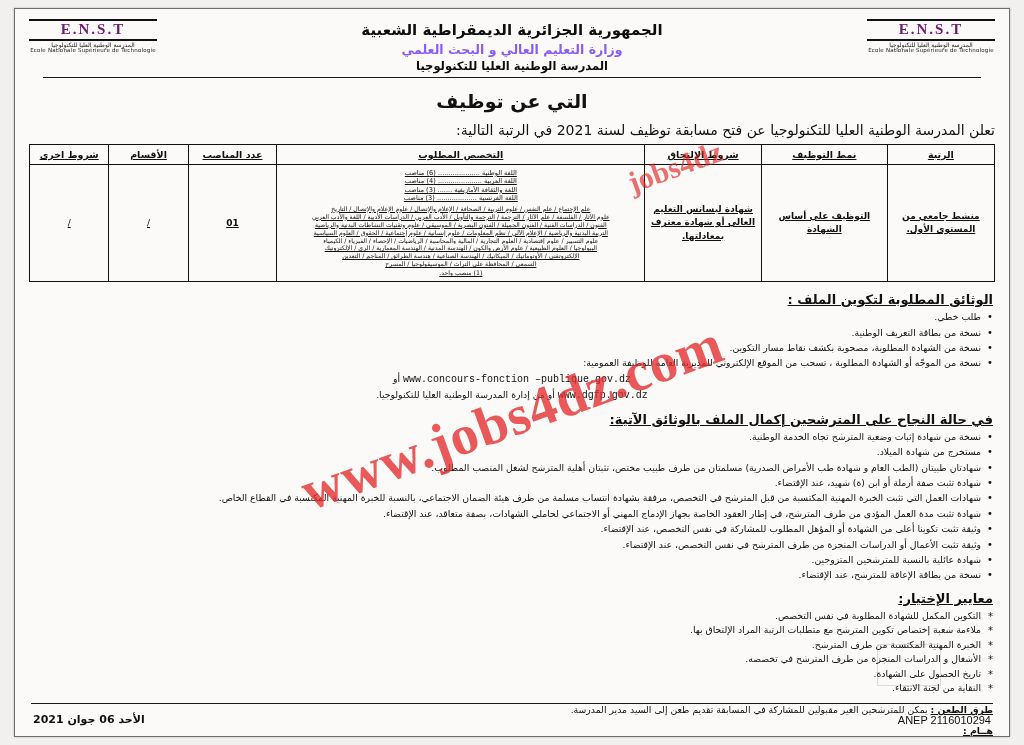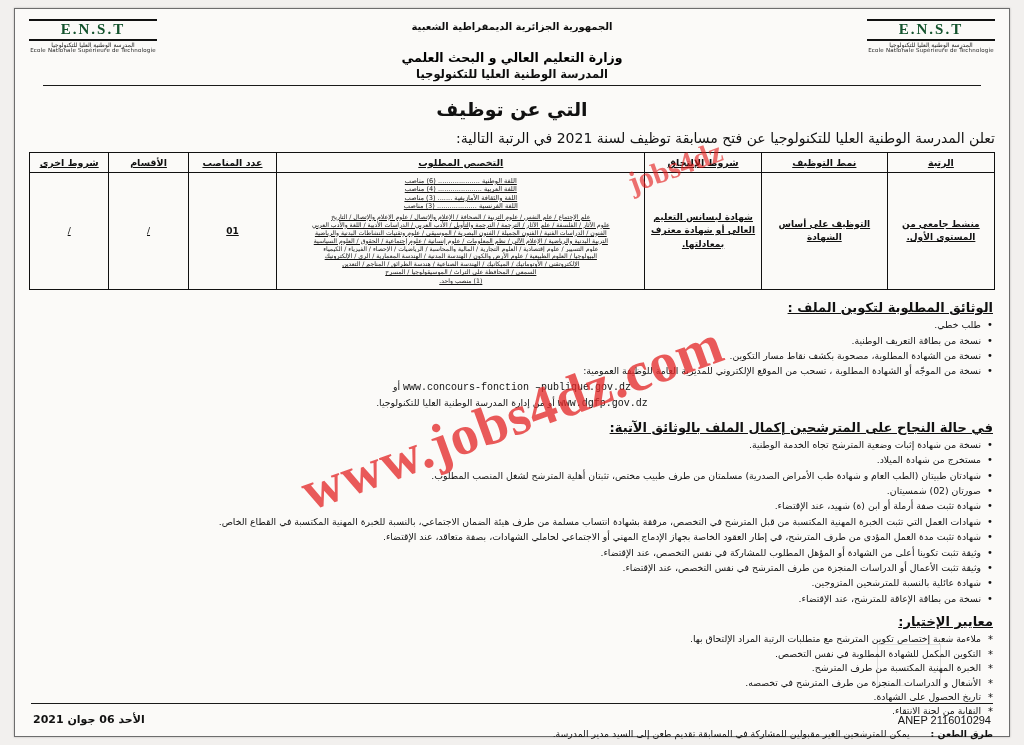--- a/index.html
+++ b/index.html
@@ -25,31 +25,31 @@
   
   .hdr{
     display:flex;align-items:flex-start;justify-content:space-between;
     padding:4px 6px 0 6px;
   }
   .logo{
     width:128px;text-align:center;line-height:1.05;
   }
   .logo .enst{
     font-family:"Liberation Serif","DejaVu Serif",serif;
-    font-weight:bold;font-size:15px;letter-spacing:2px;color:#14532d;
+    font-weight:bold;font-size:15px;letter-spacing:2px;color:#701a75;
     border-bottom:2px solid #111;border-top:2px solid #111;
     padding:1px 0;margin:0 0 1px 0;
   }
   .logo .ar{font-size:6px;color:#222;direction:rtl;}
   .logo .fr{font-size:5.5px;color:#222;direction:ltr;letter-spacing:.2px;}
   .hdr-center{
     flex:1;text-align:center;direction:rtl;padding-top:2px;
   }
-  .hdr-center .l1{font-size:10px;font-weight:bold;letter-spacing:1px;color:#0d0d0d;}
-  .hdr-center .l2{font-size:12.5px;font-weight:bold;letter-spacing:1px;color:#000000;margin-top:18px;}
+  .hdr-center .l1{font-size:15px;font-weight:bold;letter-spacing:1px;color:#0d0d0d;}
+  .hdr-center .l2{font-size:12.5px;font-weight:bold;letter-spacing:1px;color:#8b5cf6;margin-top:3px;}
   .hdr-center .l3{font-size:11.5px;font-weight:bold;letter-spacing:1px;color:#0d0d0d;margin-top:2px;}
   .rule{
     border-bottom:1px solid #1a1a1a;
     margin:4px 20px 0 20px;
   }
   .title{
     text-align:center;direction:rtl;
     font-size:19px;font-weight:bold;color:#111;
     margin:12px 0 10px 0;letter-spacing:1px;
   }
@@ -124,21 +124,21 @@
   }
   ul.stars li:before{
     content:"*";position:absolute;right:0;top:0;font-size:10px;
   }
   .url{
     direction:ltr;display:inline-block;
     font-family:Liberation Mono, monospace;font-size:10px;
   }
   .docs-url-line{font-size:9.3px;line-height:1.6;}
   .appeal{font-size:9.3px;line-height:1.6;margin-top:8px;}
-  .appeal b{margin-left:18px;}
+  .appeal b{text-decoration:underline;}
   .notice{margin-top:6px;font-size:9.3px;line-height:1.6;}
   .notice .lbl{font-weight:bold;text-decoration:underline;}
 
   
   .foot-rule{
     position:absolute;left:8px;right:8px;bottom:26px;border-bottom:1px solid #1a1a1a;
   }
   .foot{
     position:absolute;left:10px;right:10px;bottom:4px;
     display:flex;justify-content:space-between;align-items:center;
@@ -266,34 +266,33 @@
           <br>
           <span class="url">www.dgfp.gov.dz</span>
           <span>أو من إدارة المدرسة الوطنية العليا للتكنولوجيا.</span>
         </div>
 
         <div class="sec-title">في حالة النجاح على المترشحين إكمال الملف بالوثائق الآتية:</div>
         <ul class="dots">
           <li>نسخة من شهادة إثبات وضعية المترشح تجاه الخدمة الوطنية.</li>
           <li>مستخرج من شهادة الميلاد.</li>
           <li>شهادتان طبيتان (الطب العام و شهادة طب الأمراض الصدرية) مسلمتان من طرف طبيب مختص، تثبتان أهلية المترشح لشغل المنصب المطلوب.</li>
-          <li>صورتان (02) شمسيتان.</li>
           <li>شهادة تثبت صفة أرملة أو ابن (ة) شهيد، عند الإقتضاء.</li>
           <li>شهادات العمل التي تثبت الخبرة المهنية المكتسبة من قبل المترشح في التخصص، مرفقة بشهادة انتساب مسلمة من طرف هيئة الضمان الاجتماعي، بالنسبة للخبرة المهنية المكتسبة في القطاع الخاص.</li>
           <li>شهادة تثبت مدة العمل المؤدى من طرف المترشح، في إطار العقود الخاصة بجهاز الإدماج المهني أو الاجتماعي لحاملي الشهادات، بصفة متعاقد، عند الإقتضاء.</li>
           <li>وثيقة تثبت تكوينا أعلى من الشهادة أو المؤهل المطلوب للمشاركة في نفس التخصص، عند الإقتضاء.</li>
           <li>وثيقة تثبت الأعمال أو الدراسات المنجزة من طرف المترشح في نفس التخصص، عند الإقتضاء.</li>
           <li>شهادة عائلية بالنسبة للمترشحين المتزوجين.</li>
           <li>نسخة من بطاقة الإعاقة للمترشح، عند الإقتضاء.</li>
         </ul>
 
         <div class="sec-title">معايير الإختيار:</div>
         <ul class="stars">
+          <li>التكوين المكمل للشهادة المطلوبة في نفس التخصص.</li>
           <li>ملاءمة شعبة إختصاص تكوين المترشح مع متطلبات الرتبة المراد الإلتحاق بها.</li>
-          <li>التكوين المكمل للشهادة المطلوبة في نفس التخصص.</li>
           <li>الخبرة المهنية المكتسبة من طرف المترشح.</li>
           <li>الأشغال و الدراسات المنجزة من طرف المترشح في تخصصه.</li>
           <li>تاريخ الحصول على الشهادة.</li>
           <li>النقاية من لجنة الانتقاء.</li>
         </ul>
 
         <div class="appeal">
           <b>طرق الطعن :</b>
           <span>يمكن للمترشحين الغير مقبولين للمشاركة في المسابقة تقديم طعن إلى السيد مدير المدرسة.</span>
         </div>

